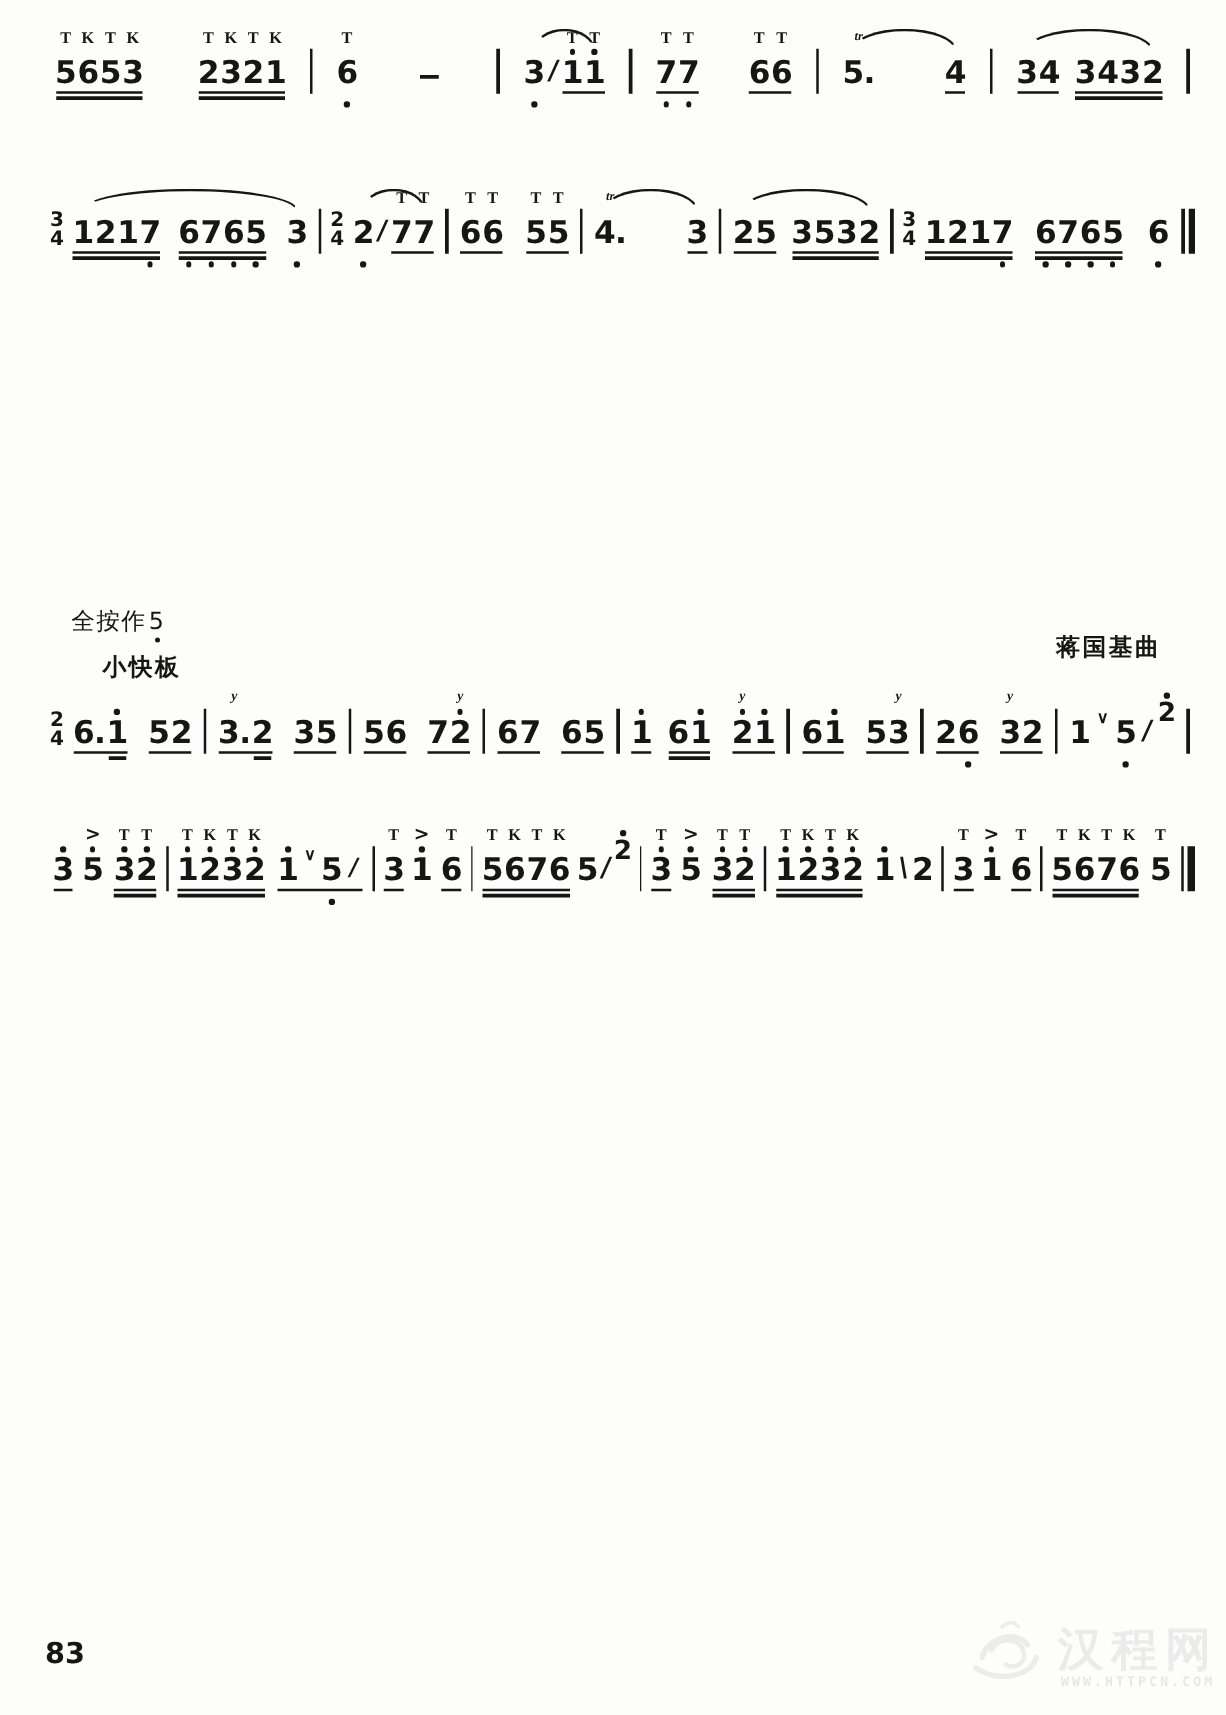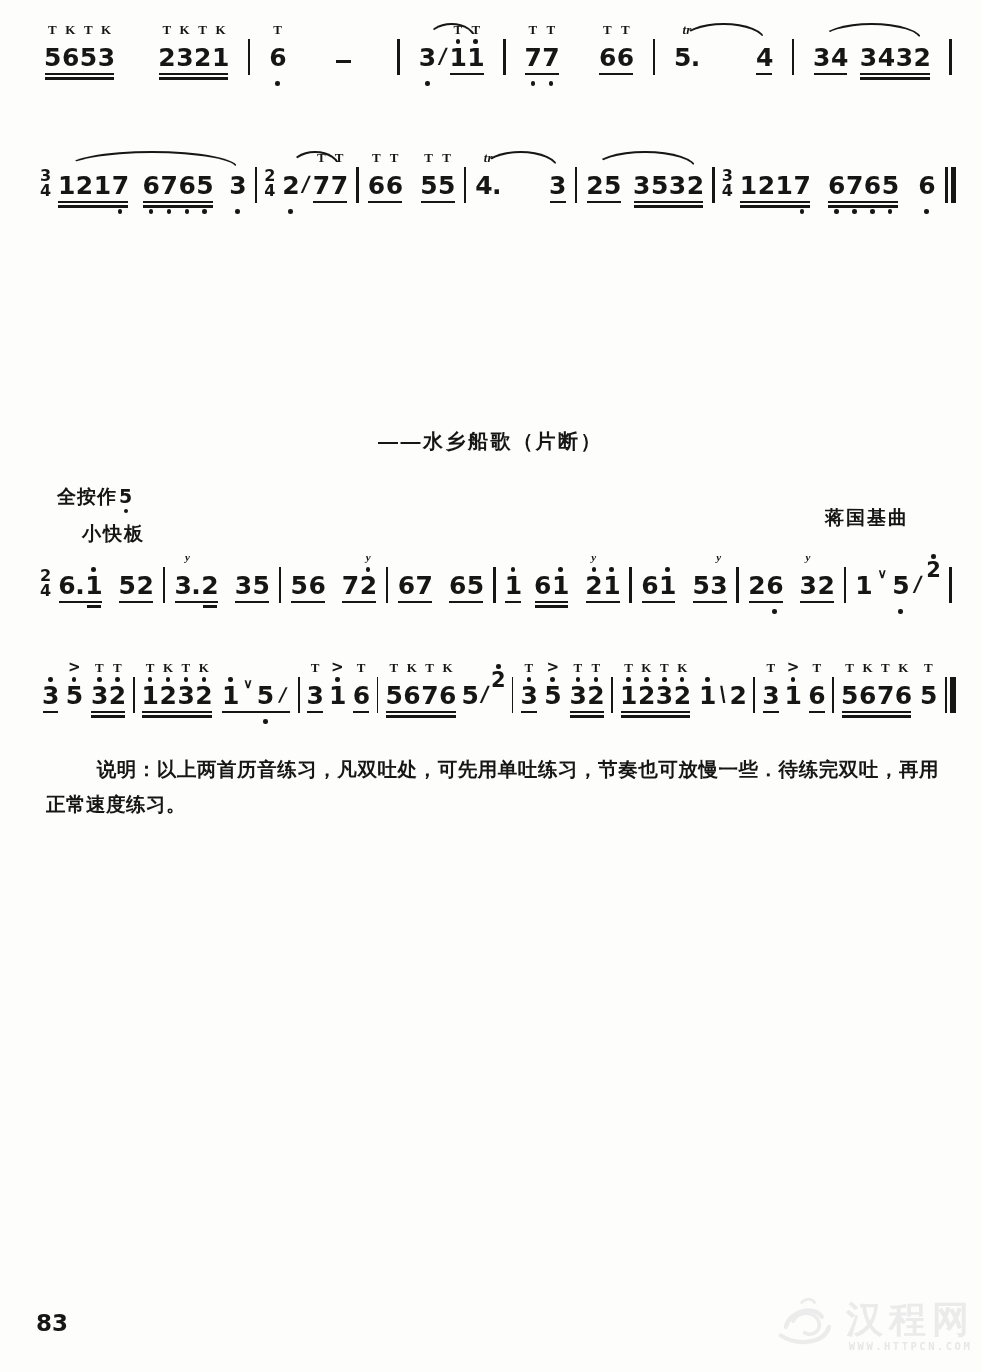--- a/index.html
+++ b/index.html
@@ -12,21 +12,21 @@
   .l1{ left:42px; top:22px;  width:915px; }
   .l2{ left:40px; top:150px; width:917px; }
   .l3{ left:40px; top:550px; width:917px; }
   .l4{ left:40px; top:660px; width:917px; }
 
   .grp{ position:relative; display:inline-flex; margin:0 1.5px; }
   .note{ position:relative; display:inline-flex; flex-direction:column; align-items:center;
          min-width:16px; padding:0 .5px; }
   .zt{ height:16px; line-height:15px; font-size:13px; font-weight:700; white-space:nowrap;
        font-family:"Liberation Serif",serif; }
-  .zt.tr{ font-style:italic; font-size:13px; }
+  .zt.tr{ font-style:italic; font-size:10px; }
   .zt.acc{ font-size:15px; font-family:"DejaVu Sans",sans-serif; }
   .zt.orn{ font-style:italic; font-size:11px; }
   .zh{ height:7px; width:100%; display:flex; justify-content:center; align-items:center; }
   .zl{ height:14px; width:100%; display:flex; justify-content:center; align-items:flex-start; padding-top:9px; box-sizing:border-box;}
   .zh.dot::after,.zl.dot::after{ content:""; width:4.5px; height:4.5px; border-radius:50%; background:var(--ink); }
   .zd{ height:27px; font-size:25px; line-height:26px; font-weight:700;
        font-family:"DejaVu Sans",sans-serif; letter-spacing:-.5px; }
   .zd.breath{ font-size:13px; line-height:13px; transform:translateY(-6px); font-family:"Liberation Sans",sans-serif;}
   .zd.slide{ font-size:19px; transform:skewX(-10deg) translateY(-2px); }
   .u1,.u2{ position:absolute; left:1px; right:1px; height:2.4px; background:var(--ink); }
@@ -51,26 +51,26 @@
   .arc{ position:absolute; top:1px; left:10px; right:10px; height:13px;
         border:2.4px solid transparent; border-top-color:var(--ink);
         border-radius:50% 50% 0 0 / 100% 100% 0 0; }
   .gap{ display:inline-block; }
 
   
   .title{ position:absolute; top:385px; left:0; width:100%; text-align:center;
           font-size:23px; font-weight:700; letter-spacing:13px; }
   .subtitle{ position:absolute; top:428px; left:0; width:100%; text-align:center;
              font-size:20px; font-weight:700; letter-spacing:2.5px; }
-  .keyline{ position:absolute; top:484px; left:57px; font-size:19px; font-weight:700; letter-spacing:1px;}
+  .keyline{ position:absolute; top:484px; left:57px; font-size:19px; font-weight:400; letter-spacing:1px;}
   .keynote{ position:relative; display:inline-block; font-family:"DejaVu Sans",sans-serif; margin-left:2px;}
   .kdot{ position:absolute; left:50%; transform:translateX(-50%); bottom:-6px;
          width:4px; height:4px; border-radius:50%; background:var(--ink); }
   .tempo{ position:absolute; top:521px; left:82px; font-size:19px; font-weight:700; letter-spacing:2px; }
-  .composer{ position:absolute; top:505px; right:72px; font-size:19px; font-weight:700; letter-spacing:2px; }
+  .composer{ position:absolute; top:505px; right:52px; font-size:19px; font-weight:700; letter-spacing:2px; }
   .para{ position:absolute; top:752px; left:46px; width:893px; font-size:19.5px;
          line-height:35px; font-weight:700; text-align:justify; text-indent:2.6em; margin:0;
          letter-spacing:.5px;}
   .pagenum{ position:absolute; top:1310px; left:36px; font-size:23px; font-weight:700;
             font-family:"DejaVu Sans",sans-serif; }
 
   
   .wm{ position:absolute; right:6px; bottom:8px; display:flex; align-items:center; gap:4px; }
   .wm-text{ display:flex; flex-direction:column; align-items:center; }
   .wm-name{ font-size:37px; font-weight:700; color:var(--wm); letter-spacing:6px; line-height:40px; }
@@ -562,21 +562,20 @@
           <span class="zd">6</span>
           <span class="zl dot"></span>
         </span>
       </span>
       <span class="dbar">
         <i class="thin"></i>
         <i class="thick"></i>
       </span>
     </div>
 
-  <div class="subtitle">——水乡船歌（片断）</div>
 
   <div class="keyline"><span>全按作</span><span class="keynote"><span>5</span><span class="kdot"></span></span></div>
   <div class="tempo">小快板</div>
   <div class="composer">蒋国基曲</div>
 
   <div class="mline l3">
       <span class="time">
         <span>2</span>
         <span>4</span>
       </span>
@@ -1153,21 +1152,20 @@
           <span class="zd">5</span>
           <span class="zl"></span>
         </span>
       </span>
       <span class="dbar">
         <i class="thin"></i>
         <i class="thick"></i>
       </span>
     </div>
 
-  <p class="para"><span>说明：</span><span>以上两首历音练习，凡双吐处，可先用单吐练习，节奏也可放慢一些．待练完双吐，再用正常速度练习。</span></p>
 
   <div class="pagenum">83</div>
 
   <div class="wm">
     <span>
       <svg width="72" height="72" viewBox="0 0 100 100">
         <path d="M22,54 C28,30 62,24 72,40" stroke="#ececec" fill="none" stroke-width="6" stroke-linecap="round"></path>
         <path d="M15,66 C40,82 76,76 82,54" stroke="#ececec" fill="none" stroke-width="6" stroke-linecap="round"></path>
         <path d="M32,46 c8,-16 32,-14 36,2 c3,12 -10,20 -20,14" stroke="#ececec" fill="none" stroke-width="5" stroke-linecap="round"></path>
         <path d="M44,20 c6,-6 14,-6 18,0" stroke="#ececec" fill="none" stroke-width="4" stroke-linecap="round"></path>

